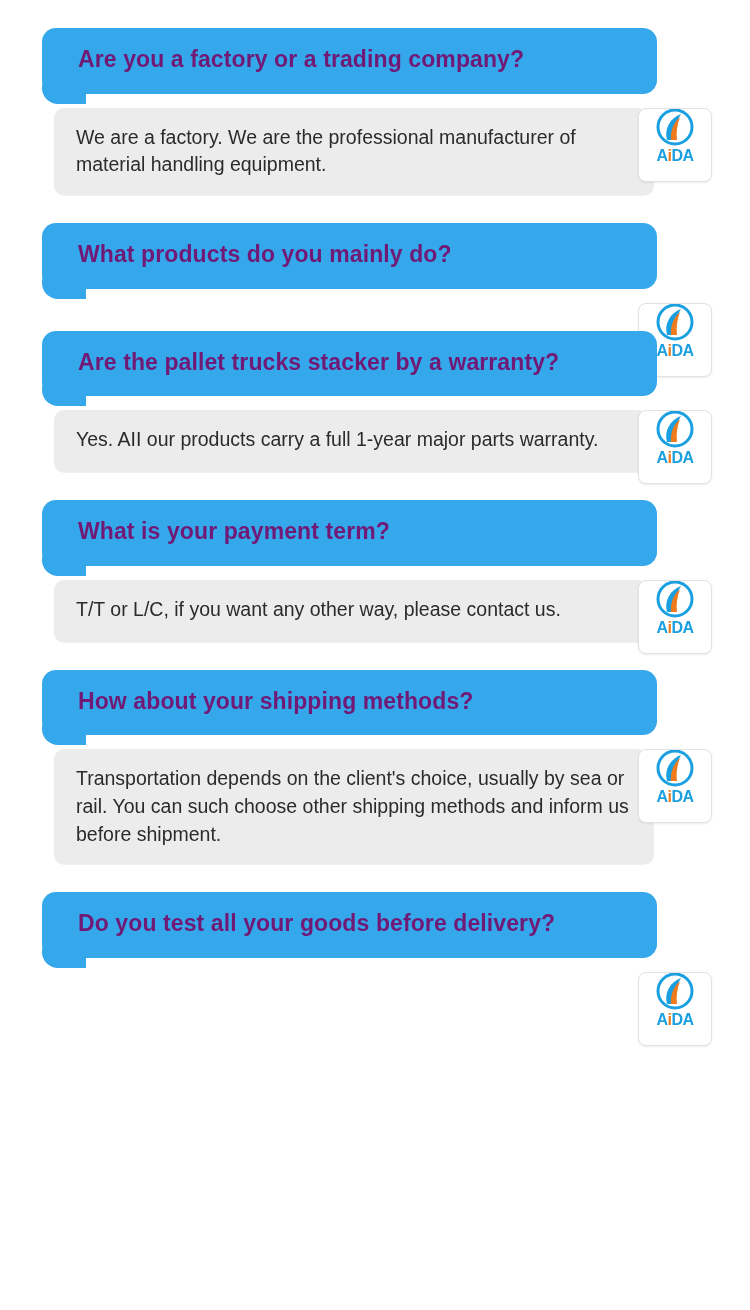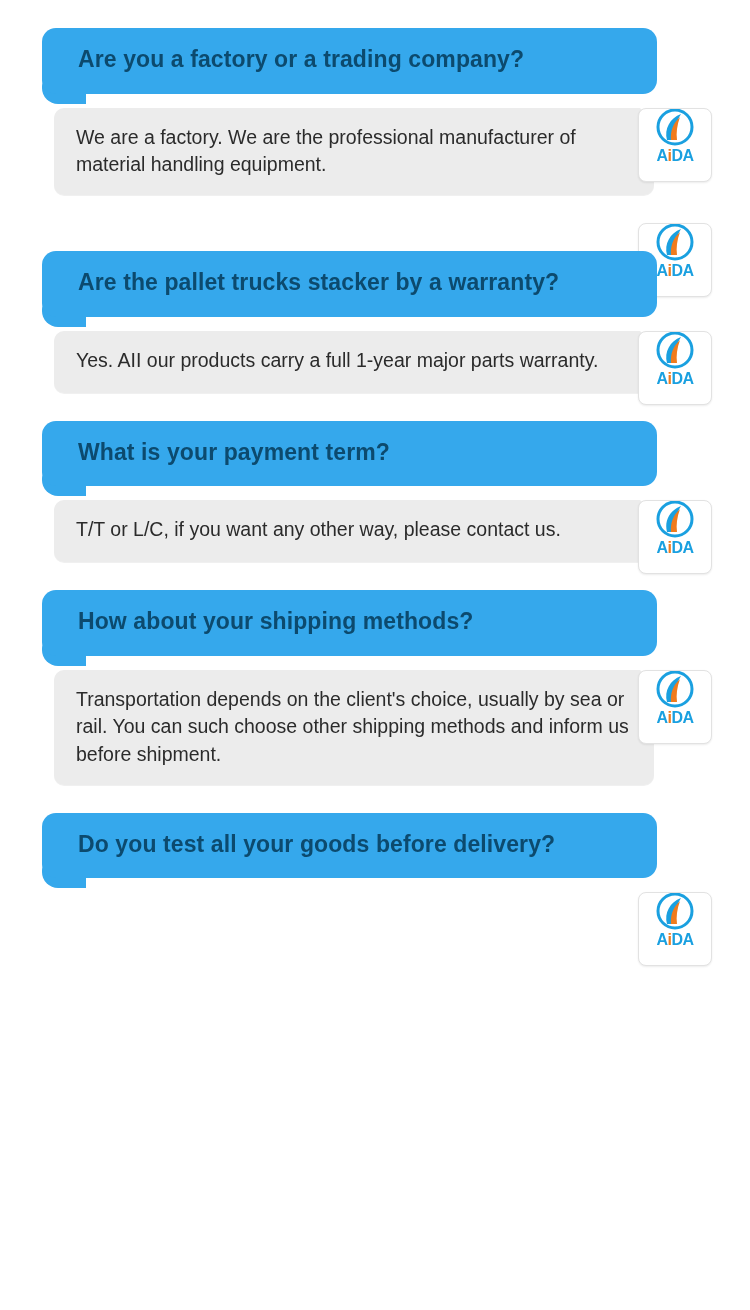--- a/index.html
+++ b/index.html
@@ -24,21 +24,21 @@
     position: relative;
     margin-bottom: 28px;
   }
   .question {
     position: relative;
     box-sizing: border-box;
     width: 615px;
     margin-left: 22px;
     background: #35a8ec;
     border-radius: 14px;
-    color: #0c4a6e;
+    color: #701a75;
     font-size: 23px;
     font-weight: bold;
     letter-spacing: 0.1px;
     padding: 18px 24px 20px 36px;
     line-height: 1.2;
   }
   
   .question::after {
     content: "";
     position: absolute;
@@ -134,20 +134,21 @@
             <path d="M13 31 C10 20, 16 9, 27 5 C22 13, 20 22, 21 31 Z" fill="#1aa0e0"></path>
             <path d="M17 31 C16 23, 19 14, 26 8 C23 16, 22 24, 23 31 Z" fill="#f07b1d"></path>
           </svg>
         </span>
         <span class="word"><span class="c-a">A</span><span class="c-i">i</span><span class="c-d">DA</span></span>
       </div>
     </div>
   </div>
 
   <div class="faq-block">
+    <div class="question">What products do you mainly do?</div>
     <div class="answer-row">
       <div class="logo">
         <span class="mark">
           <svg width="42" height="38" viewBox="0 0 42 38">
             <circle cx="21" cy="18" r="17" fill="none" stroke="#1aa0e0" stroke-width="3"></circle>
             <path d="M13 31 C10 20, 16 9, 27 5 C22 13, 20 22, 21 31 Z" fill="#1aa0e0"></path>
             <path d="M17 31 C16 23, 19 14, 26 8 C23 16, 22 24, 23 31 Z" fill="#f07b1d"></path>
           </svg>
         </span>
         <span class="word"><span class="c-a">A</span><span class="c-i">i</span><span class="c-d">DA</span></span>

